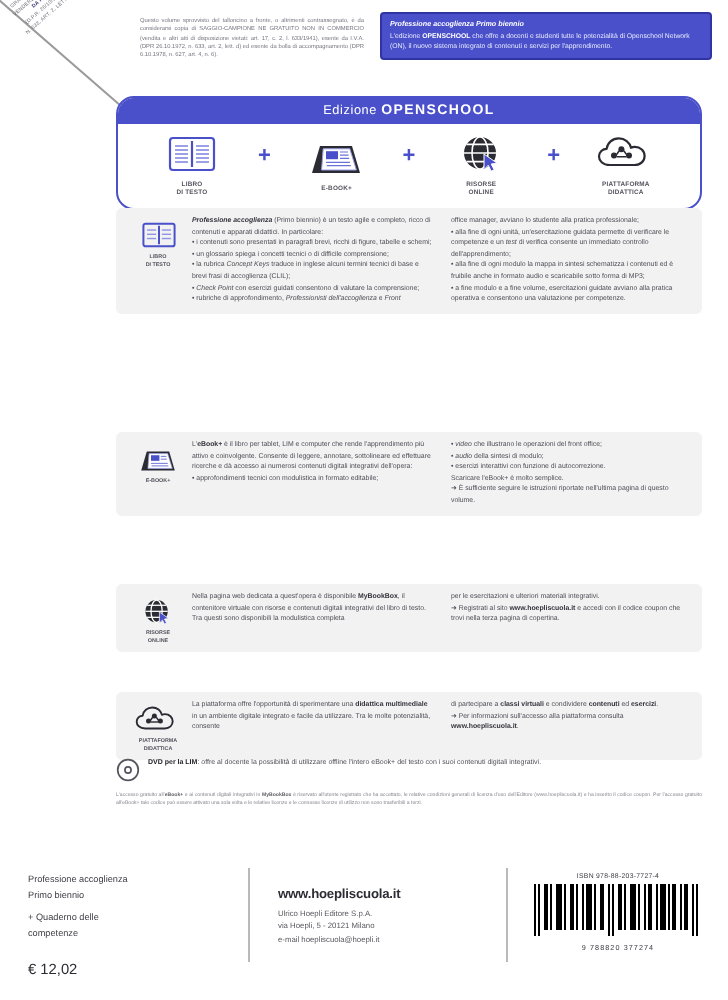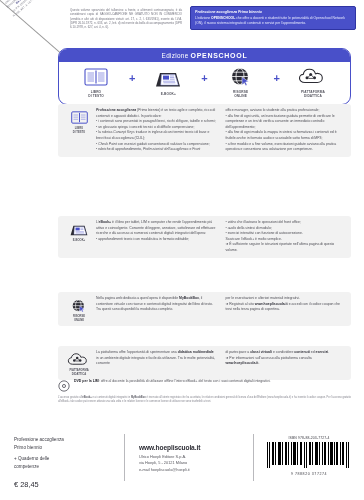--- a/index.html
+++ b/index.html
@@ -537,21 +537,21 @@
 <div id="fine-print">L'accesso gratuito all'<b>eBook+</b> e ai contenuti digitali integrativi in <b>MyBookBox</b> è riservato all'utente registrato che ha accettato, le relative condizioni generali di licenza d'uso dell'Editore (www.hoepliscuola.it) e ha inserito il codice coupon. Per l'accesso gratuito all'eBook+ tale codice può essere attivato una sola volta e le relative licenze e le connesse licenze di utilizzo non sono trasferibili a terzi.</div>
 
 <div id="footer">
 
   <div id="footer-title-block">
     <div>Professione accoglienza</div>
     <div>Primo biennio</div>
     <div style="height:4px"></div>
     <div>+ Quaderno delle</div>
     <div>competenze</div>
-    <div class="price">€ 28,45</div>
+    <div class="price">€ 12,02</div>
   </div>
 
   <div class="fdiv"></div>
 
   <div id="footer-pub-block">
     <div class="site">www.hoepliscuola.it</div>
     <div class="addr">
       <div>Ulrico Hoepli Editore S.p.A.</div>
       <div>via Hoepli, 5 - 20121 Milano</div>
       <div>e-mail hoepliscuola@hoepli.it</div>

